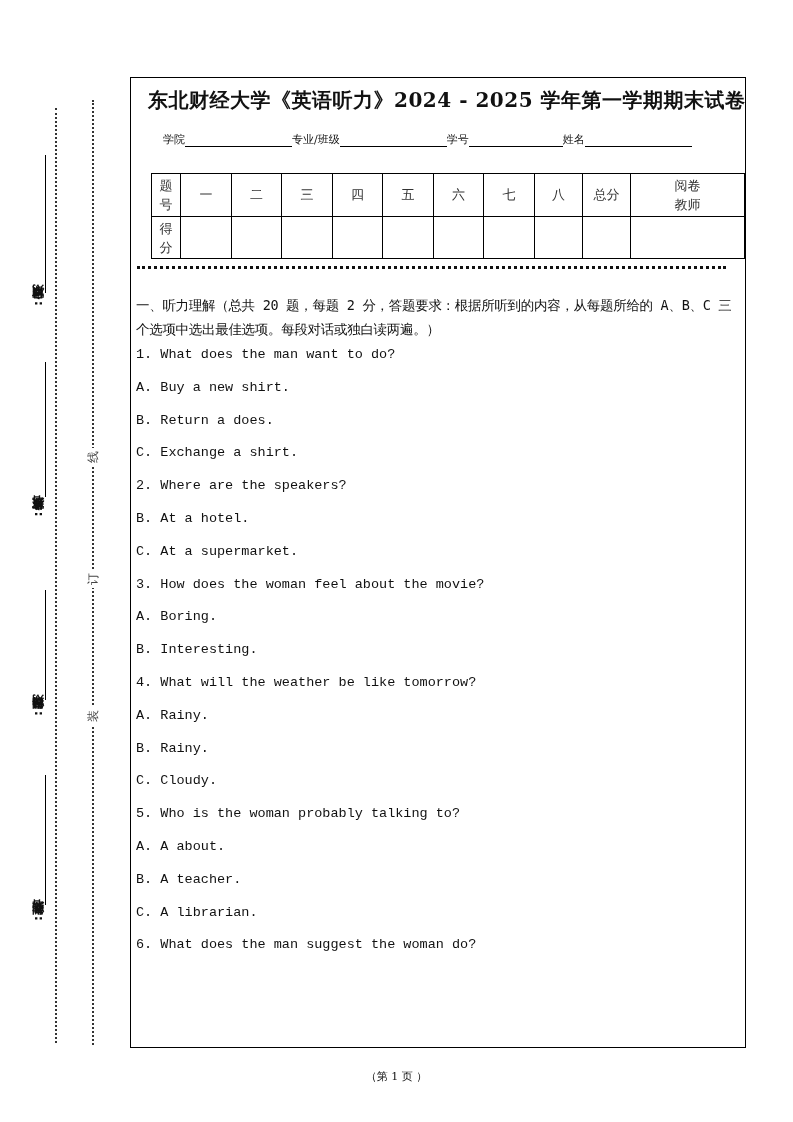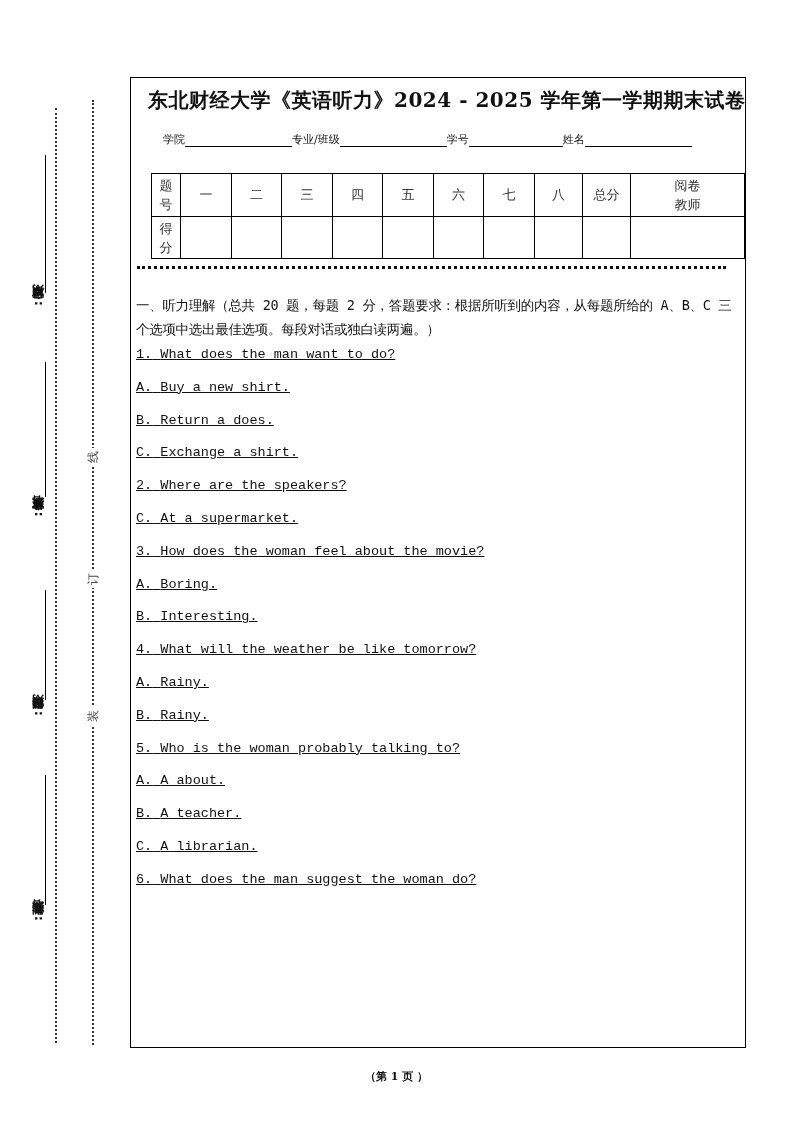--- a/index.html
+++ b/index.html
@@ -68,26 +68,26 @@
 
   .section-intro {
     position: absolute; left: 136px; top: 293px; width: 606px;
     font-size: 13.5px; line-height: 24px; font-family: "DejaVu Sans Mono", monospace;
     letter-spacing: -0.3px;
   }
 
   .questions { position: absolute; left: 136px; top: 345px; width: 600px; }
   .q-line {
     height: 32.8px; font-family: "Liberation Mono", monospace; font-size: 13.5px;
-    line-height: 20px; white-space: pre; text-decoration: underline;
+    line-height: 20px; white-space: pre;
   }
 
   .page-footer {
     position: absolute; left: 0; width: 793px; top: 1069px; text-align: center;
-    font-size: 11px; font-weight: bold; font-family: "DejaVu Serif", serif;
+    font-size: 11px; font-weight: normal; font-family: "DejaVu Serif", serif;
   }
 </style>
 </head>
 <body>
 
 <div>
   <div class="binding-line-inner"></div>
 
   <div class="binding-line-outer-seg" style="top:100px;height:945px;"></div>
   <div class="binding-char" style="top:448px;">线</div>
@@ -157,29 +157,31 @@
 
 <div class="section-intro">一、听力理解（总共 20 题，每题 2 分，答题要求：根据所听到的内容，从每题所给的 A、B、C 三个选项中选出最佳选项。每段对话或独白读两遍。）</div>
 
 <div class="questions">
   <div class="q-line"><span>1.</span> <span>What does the man want to do?</span></div>
   <div class="q-line"><span>A.</span> <span>Buy a new shirt.</span></div>
   <div class="q-line"><span>B.</span> <span>Return a does.</span></div>
   <div class="q-line"><span>C.</span> <span>Exchange a shirt.</span></div>
 
   <div class="q-line"><span>2.</span> <span>Where are the speakers?</span></div>
+  <div class="q-line"><span>B.</span> <span>At a hotel.</span></div>
   <div class="q-line"><span>C.</span> <span>At a supermarket.</span></div>
 
   <div class="q-line"><span>3.</span> <span>How does the woman feel about the movie?</span></div>
   <div class="q-line"><span>A.</span> <span>Boring.</span></div>
   <div class="q-line"><span>B.</span> <span>Interesting.</span></div>
 
   <div class="q-line"><span>4.</span> <span>What will the weather be like tomorrow?</span></div>
   <div class="q-line"><span>A.</span> <span>Rainy.</span></div>
   <div class="q-line"><span>B.</span> <span>Rainy.</span></div>
+  <div class="q-line"><span>C.</span> <span>Cloudy.</span></div>
 
   <div class="q-line"><span>5.</span> <span>Who is the woman probably talking to?</span></div>
   <div class="q-line"><span>A.</span> <span>A about.</span></div>
   <div class="q-line"><span>B.</span> <span>A teacher.</span></div>
   <div class="q-line"><span>C.</span> <span>A librarian.</span></div>
 
   <div class="q-line"><span>6.</span> <span>What does the man suggest the woman do?</span></div>
 </div>
 
 <div class="page-footer">（第 1 页 ）</div>

